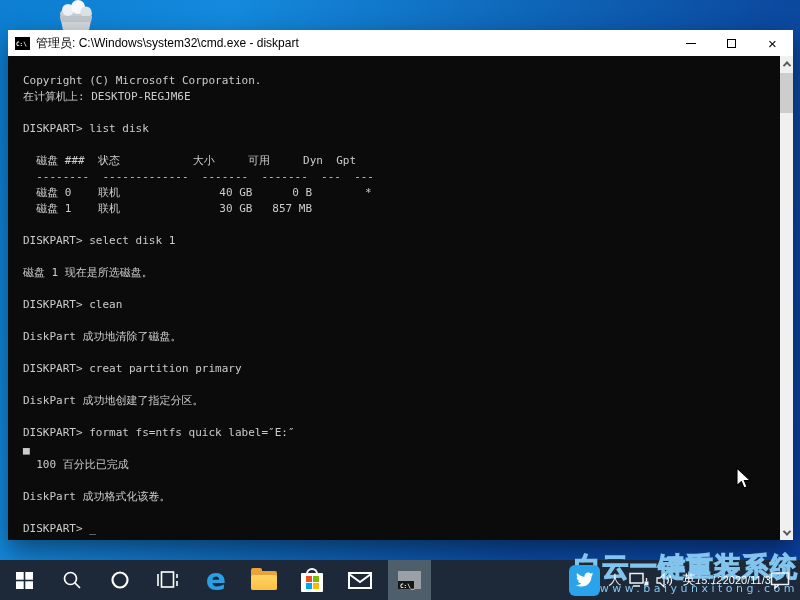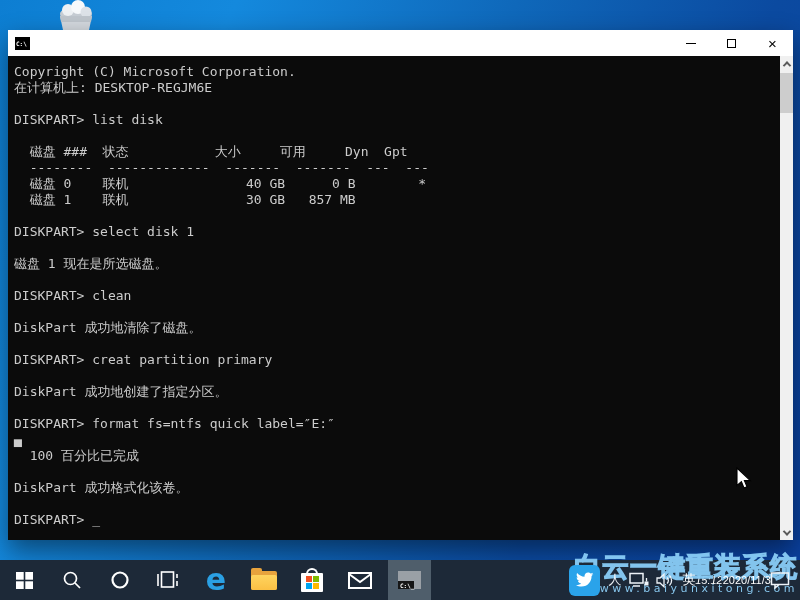--- a/index.html
+++ b/index.html
@@ -28,23 +28,23 @@
   }
   .title-text { font-size:12px; color:#000; margin-left:6px; white-space:nowrap; }
   .win-controls { margin-left:auto; display:flex; height:26px; }
   .win-btn { width:41px; height:26px; display:flex; align-items:center; justify-content:center; cursor:default; }
   .glyph-min { width:10px; height:1px; background:#000; display:block; }
   .glyph-max { width:9px; height:9px; border:1px solid #000; display:block; }
   .glyph-close { font-size:15px; color:#000; line-height:1; }
 
   .console { position:absolute; left:0; top:26px; right:0; bottom:0; background:#0b0b0b; }
   .console pre {
-    margin:4px; padding:4px 14px 0 2px;
+    margin:13px; padding:4px 14px 0 2px;
     font-family:"DejaVu Sans Mono", monospace;
-    font-size:13px; line-height:16px; color:#cccccc; letter-spacing:0px;
+    font-size:11px; line-height:16px; color:#cccccc; letter-spacing:0px;
     white-space:pre;
   }
 
   
   .scrollbar { position:absolute; top:26px; right:0; bottom:0; width:13px; background:#f0f0f0; }
   .sb-arrow { position:absolute; left:0; width:13px; height:15px; display:flex; align-items:center; justify-content:center; }
   .sb-up { top:0; } .sb-down { bottom:0; }
   .chev { width:6px; height:6px; border-left:2px solid #5a5a5a; border-top:2px solid #5a5a5a; }
   .sb-up .chev { transform:rotate(45deg) translate(1px,1px); }
   .sb-down .chev { transform:rotate(225deg) translate(1px,1px); }
@@ -119,20 +119,21 @@
       <circle cx="24" cy="7" r="7" fill="#f7f9fb"></circle>
       <circle cx="32" cy="12" r="5.5" fill="#dde2e8"></circle>
       <path d="M6 16 L38 16 L35 30 L9 30 Z" fill="#d4d9df"></path>
       <path d="M6 16 L38 16 L37 22 L7 22 Z" fill="#bfc6cd"></path>
     </svg>
   </div>
 
   <div class="window">
     <div class="titlebar">
       <span class="cmd-ico">C:\</span>
+      <span class="title-text">管理员: C:\Windows\system32\cmd.exe - diskpart</span>
       <span class="win-controls">
         <span class="win-btn">
             <i class="glyph-min"></i>
           </span>
         <span class="win-btn">
             <i class="glyph-max"></i>
           </span>
         <span class="win-btn">
             <span class="glyph-close">×</span>
           </span>

